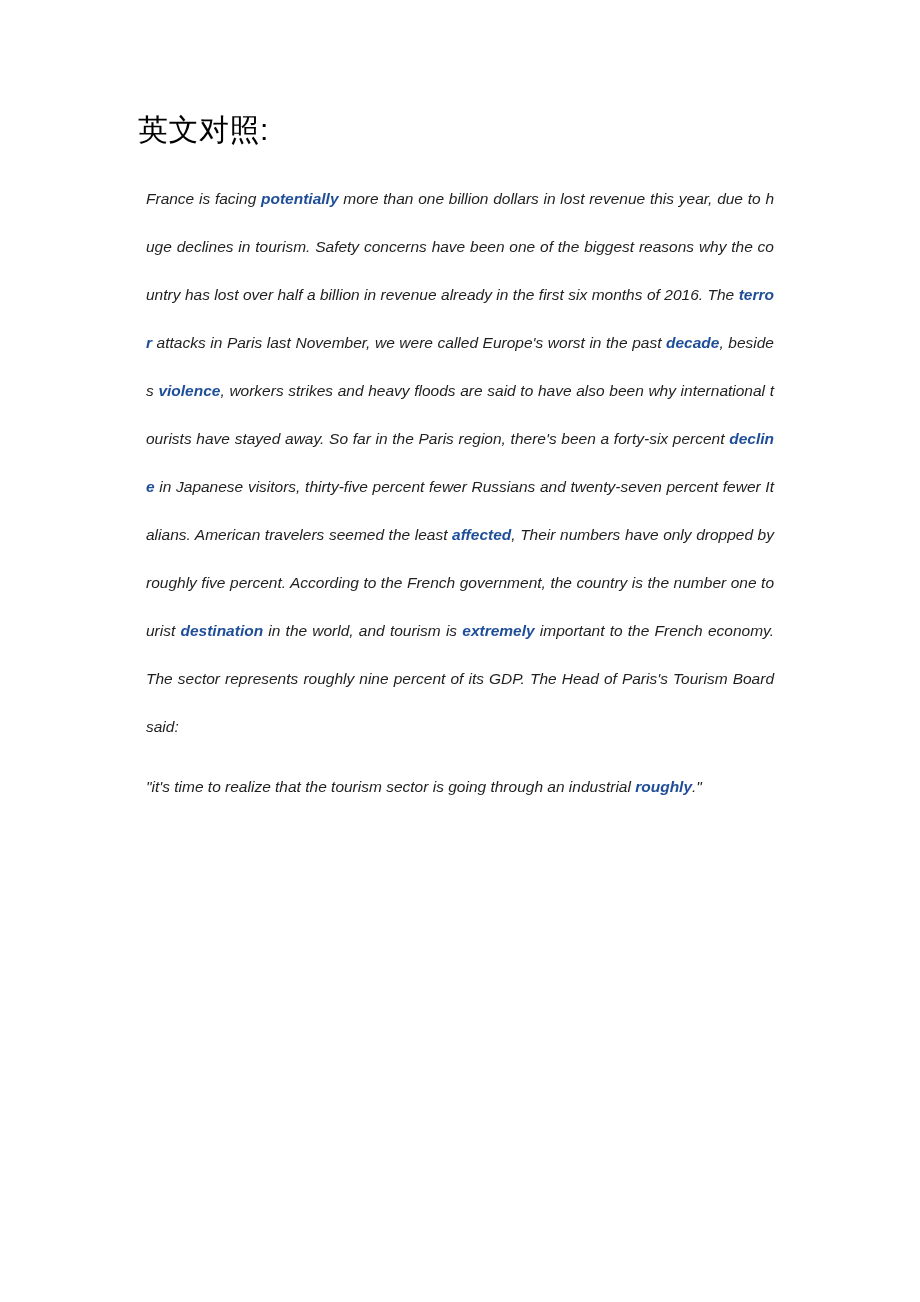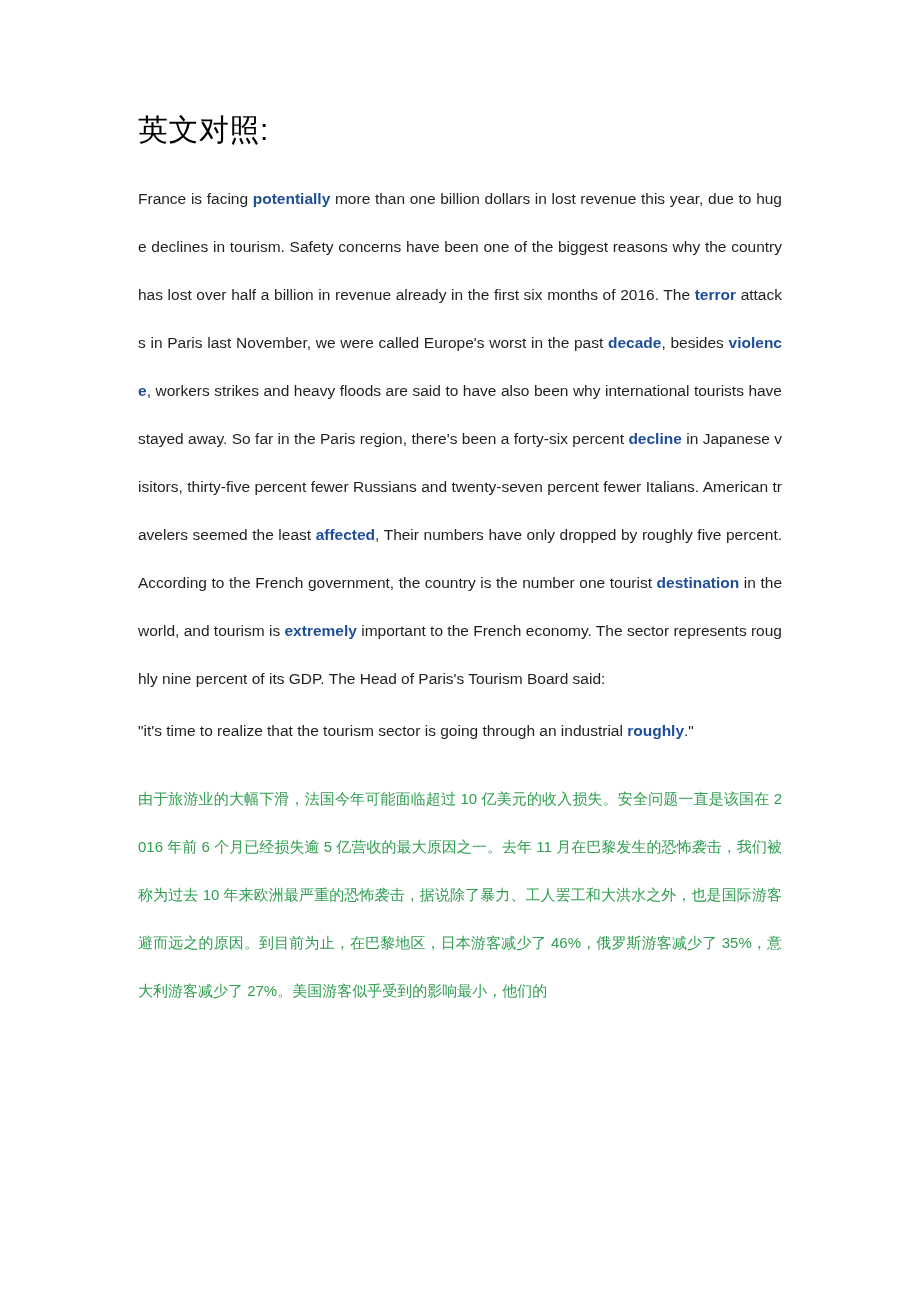--- a/index.html
+++ b/index.html
@@ -31,24 +31,25 @@
     font-weight: 400;
     color: #000000;
     line-height: 1.3;
     margin: 0 0 26px 0;
     letter-spacing: 0.5px;
   }
   .para {
     font-size: 15.5px;
     line-height: 48px;
     color: #1a1a1a;
-    margin: 0;
+    margin: 8px;
     text-align: justify;
     text-justify: inter-character;
     word-break: break-all;
+    font-style: italic;
   }
   .para.en {
     color: #1f1f1f;
   }
   .para.quote {
     margin-top: 0px;
   }
   .hl {
     color: #1f4e99;
     font-weight: bold;
@@ -68,16 +69,15 @@
   <div class="content">
 
     <h1 class="doc-title">英文对照:</h1>
 
     <p class="para en">France is facing <span class="hl">potentially</span> more than one billion dollars in lost revenue this year, due to huge declines in tourism. Safety concerns have been one of the biggest reasons why the country has lost over half a billion in revenue already in the first six months of 2016. The <span class="hl">terror</span> attacks in Paris last November, we were called Europe's worst in the past <span class="hl">decade</span>, besides <span class="hl">violence</span>, workers strikes and heavy floods are said to have also been why international tourists have stayed away. So far in the Paris region, there's been a forty-six percent <span class="hl">decline</span> in Japanese visitors, thirty-five percent fewer Russians and twenty-seven percent fewer Italians. American travelers seemed the least <span class="hl">affected</span>, Their numbers have only dropped by roughly five percent. According to the French government, the country is the number one tourist <span class="hl">destination</span> in the world, and tourism is <span class="hl">extremely</span> important to the French economy. The sector represents roughly nine percent of its GDP. The Head of Paris's Tourism Board said:</p>
 
     <div class="spacer-sm"></div>
 
     <p class="para en quote">"it's time to realize that the tourism sector is going through an industrial <span class="hl">roughly</span>."</p>
 
-    <p class="para zh">由于旅游业的大幅下滑，法国今年可能面临超过 10 亿美元的收入损失。安全问题一直是该国在 2016 年前 6 个月已经损失逾 5 亿营收的最大原因之一。去年 11 月在巴黎发生的恐怖袭击，我们被称为过去 10 年来欧洲最严重的恐怖袭击，据说除了暴力、工人罢工和大洪水之外，也是国际游客避而远之的原因。到目前为止，在巴黎地区，日本游客减少了 46%，俄罗斯游客减少了 35%，意大利游客减少了 27%。美国游客似乎受到的影响最小，他们的</p>
 
   </div>
 </div>
 
 </body></html>

